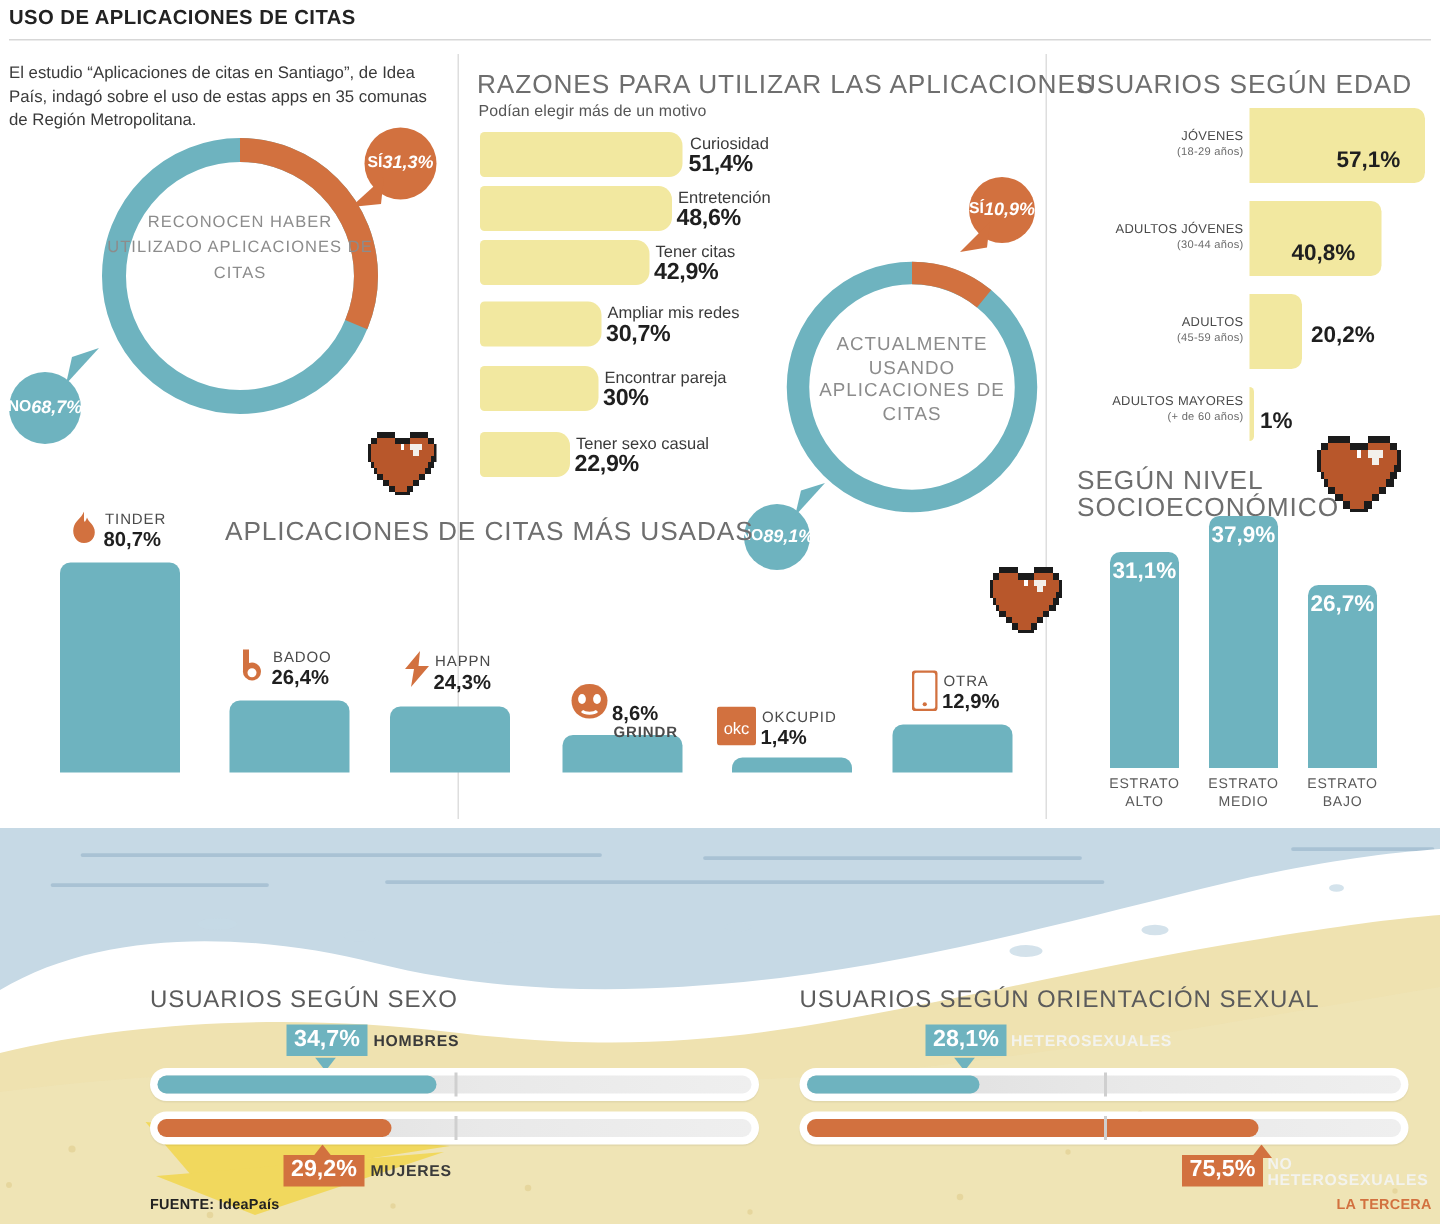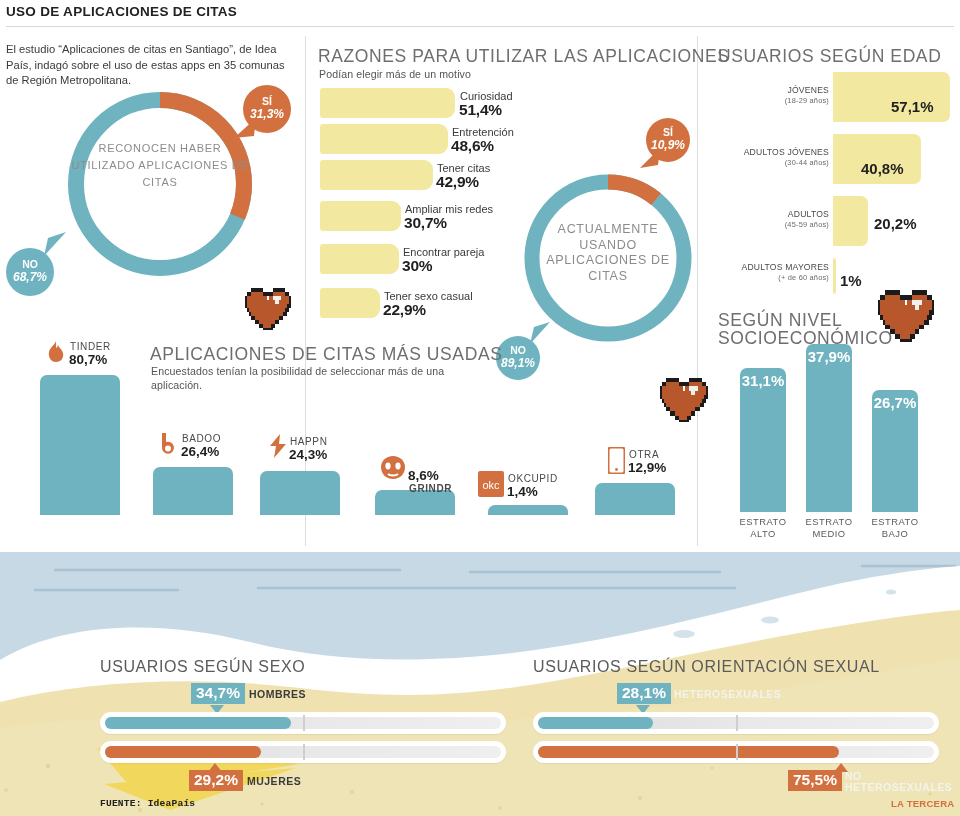--- a/index.html
+++ b/index.html
@@ -40,21 +40,21 @@
     font-size: 10.6px; color: #555; letter-spacing: 0.1px;
   }
   .donut-label {
     text-align: center; color: #8c8c8c;
     font-size: 11px; line-height: 17px; letter-spacing: 0.7px;
     font-weight: 300;
   }
   .bubble {
     border-radius: 50%;
     color: #fff; text-align: center;
-    display: flex; flex-direction: column; align-items: center; justify-content: center;
+    display: flex; flex-direction: row; align-items: center; justify-content: center;
     font-weight: bold; line-height: 1.12;
   }
   .bubble .b1 { font-size: 10.5px; }
   .bubble .b2 { font-size: 12px; font-style: italic; }
   .bub-orange { background: #D2713F; }
   .bub-teal   { background: #6EB3BF; }
 
   
   .rbar {
     background: #F2E8A0;
@@ -98,21 +98,21 @@
   .mid-tick { position: absolute; top: -2px; width: 1.5px; height: 16px; background: #cfcfcf; }
   .cal {
     color: #fff; font-weight: bold; font-size: 15.5px;
     padding: 2px 5px 3px 5px; display: inline-block; line-height: 1.05;
   }
   .cal-teal { background: #6EB3BF; }
   .cal-orange { background: #D2713F; }
   .calname { font-size: 10.5px; letter-spacing: 0.5px; color: #3a3a3a; font-weight: bold;}
   .calname-light { color: #f3f3ee; }
 
-  .footer-src { font-size: 9.6px; font-weight: bold; color: #222; letter-spacing: .2px; font-family: Liberation Mono, monospace;}
+  .footer-src { font-size: 9.6px; font-weight: bold; color: #222; letter-spacing: .2px;}
   .footer-brand { font-size: 9.6px; font-weight: bold; color: #D2713F; letter-spacing: .2px;}
 </style>
 </head>
 <body>
 
 <div class="stage">
 
   <div class="abs" id="header-title">USO DE APLICACIONES DE CITAS</div>
   <div class="abs" id="header-rule"></div>
   <div class="abs" id="col-rule-1"></div>
@@ -282,21 +282,20 @@
   </div>
 
   <div class="abs sbar" style="left:872px; top:390px; width:46px; height:122px;"></div>
   <div class="abs sval" style="left:872px; top:394px; width:46px;">26,7%</div>
   <div class="abs slabel" style="left:854px; top:516px; width:82px;">
     <div>ESTRATO</div>
     <div>BAJO</div>
   </div>
 
   <div class="abs sect-title" style="left:150px; top:344px;">APLICACIONES DE CITAS MÁS USADAS</div>
-  <div class="abs sect-sub" style="left:151px; top:365px; width:300px; line-height:13.5px;">Encuestados tenían la posibilidad de seleccionar más de una aplicación.</div>
 
   <div class="abs appbar" style="left:40px; top:375px; width:80px; height:140px;"></div>
   <svg class="abs" style="left:46px; top:341px;" width="20" height="26" viewBox="0 0 20 26">
     <path d="M10 0C8 5 4 6 3 11c-1 5 2 10 7 10s8-4 7-9c-1-4-4-5-5-8-1 3-2 4-2 1V0z" fill="#D2713F"></path>
   </svg>
   <div class="abs appname" style="left:70px; top:341px;">TINDER</div>
   <div class="abs appval" style="left:69px; top:352px;">80,7%</div>
 
   <div class="abs appbar" style="left:153px; top:467px; width:80px; height:48px;"></div>
   <svg class="abs" style="left:158px; top:432px;" width="20" height="26" viewBox="0 0 20 26">

